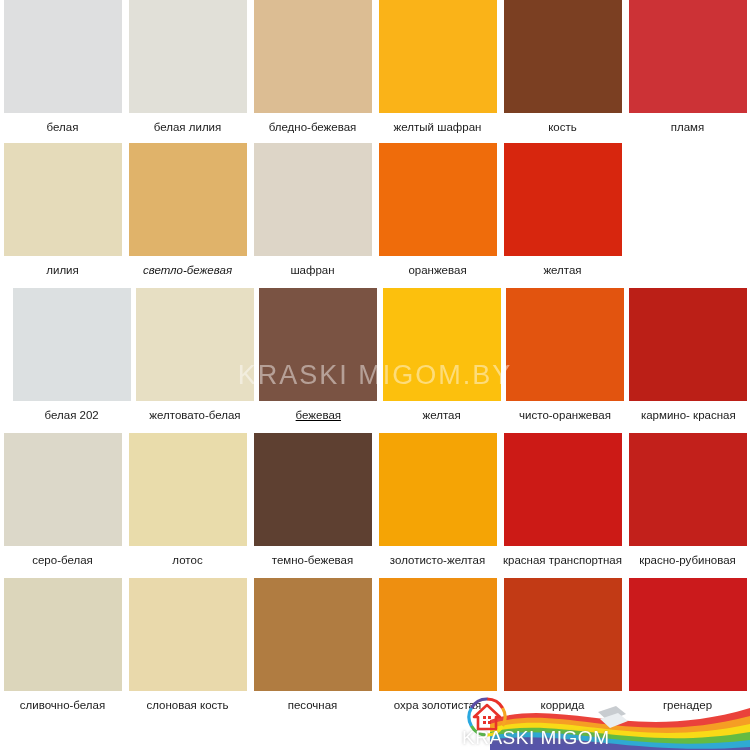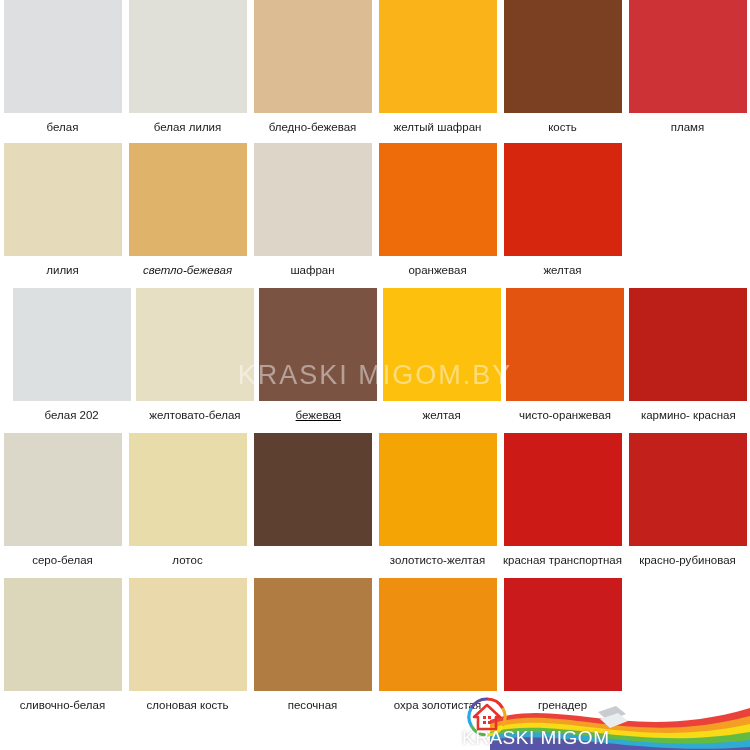--- a/index.html
+++ b/index.html
@@ -191,20 +191,21 @@
         <div class="swatch-cell" style="width: 125px;">
           <div class="swatch-chip" style="height: 113px; width: 118px; background: rgb(220, 216, 201);"></div>
           <div class="swatch-label" style="height: 28px; line-height: 28px;">серо-белая</div>
         </div>
         <div class="swatch-cell" style="width: 125px;">
           <div class="swatch-chip" style="height: 113px; width: 118px; background: rgb(233, 220, 171);"></div>
           <div class="swatch-label" style="height: 28px; line-height: 28px;">лотос</div>
         </div>
         <div class="swatch-cell" style="width: 125px;">
           <div class="swatch-chip" style="height: 113px; width: 118px; background: rgb(94, 64, 49);"></div>
+          <div class="swatch-label" style="height: 28px; line-height: 28px;">темно-бежевая</div>
         </div>
         <div class="swatch-cell" style="width: 125px;">
           <div class="swatch-chip" style="height: 113px; width: 118px; background: rgb(245, 164, 5);"></div>
           <div class="swatch-label" style="height: 28px; line-height: 28px;">золотисто-желтая</div>
         </div>
         <div class="swatch-cell" style="width: 125px;">
           <div class="swatch-chip" style="height: 113px; width: 118px; background: rgb(204, 26, 22);"></div>
           <div class="swatch-label" style="height: 28px; line-height: 28px;">красная транспортная</div>
         </div>
         <div class="swatch-cell" style="width: 125px;">
@@ -221,20 +222,24 @@
           <div class="swatch-chip" style="height: 113px; width: 118px; background: rgb(233, 217, 171);"></div>
           <div class="swatch-label" style="height: 28px; line-height: 28px;">слоновая кость</div>
         </div>
         <div class="swatch-cell" style="width: 125px;">
           <div class="swatch-chip" style="height: 113px; width: 118px; background: rgb(176, 124, 65);"></div>
           <div class="swatch-label" style="height: 28px; line-height: 28px;">песочная</div>
         </div>
         <div class="swatch-cell" style="width: 125px;">
           <div class="swatch-chip" style="height: 113px; width: 118px; background: rgb(238, 143, 16);"></div>
           <div class="swatch-label" style="height: 28px; line-height: 28px;">охра золотистая</div>
+        </div>
+        <div class="swatch-cell" style="width: 125px;">
+          <div class="swatch-chip" style="height: 113px; width: 118px; background: rgb(194, 58, 21);"></div>
+          <div class="swatch-label" style="height: 28px; line-height: 28px;">коррида</div>
         </div>
         <div class="swatch-cell" style="width: 125px;">
           <div class="swatch-chip" style="height: 113px; width: 118px; background: rgb(203, 26, 28);"></div>
           <div class="swatch-label" style="height: 28px; line-height: 28px;">гренадер</div>
         </div>
       </div>
     </div>
 
   <div id="watermark">KRASKI MIGOM.BY</div>
 

